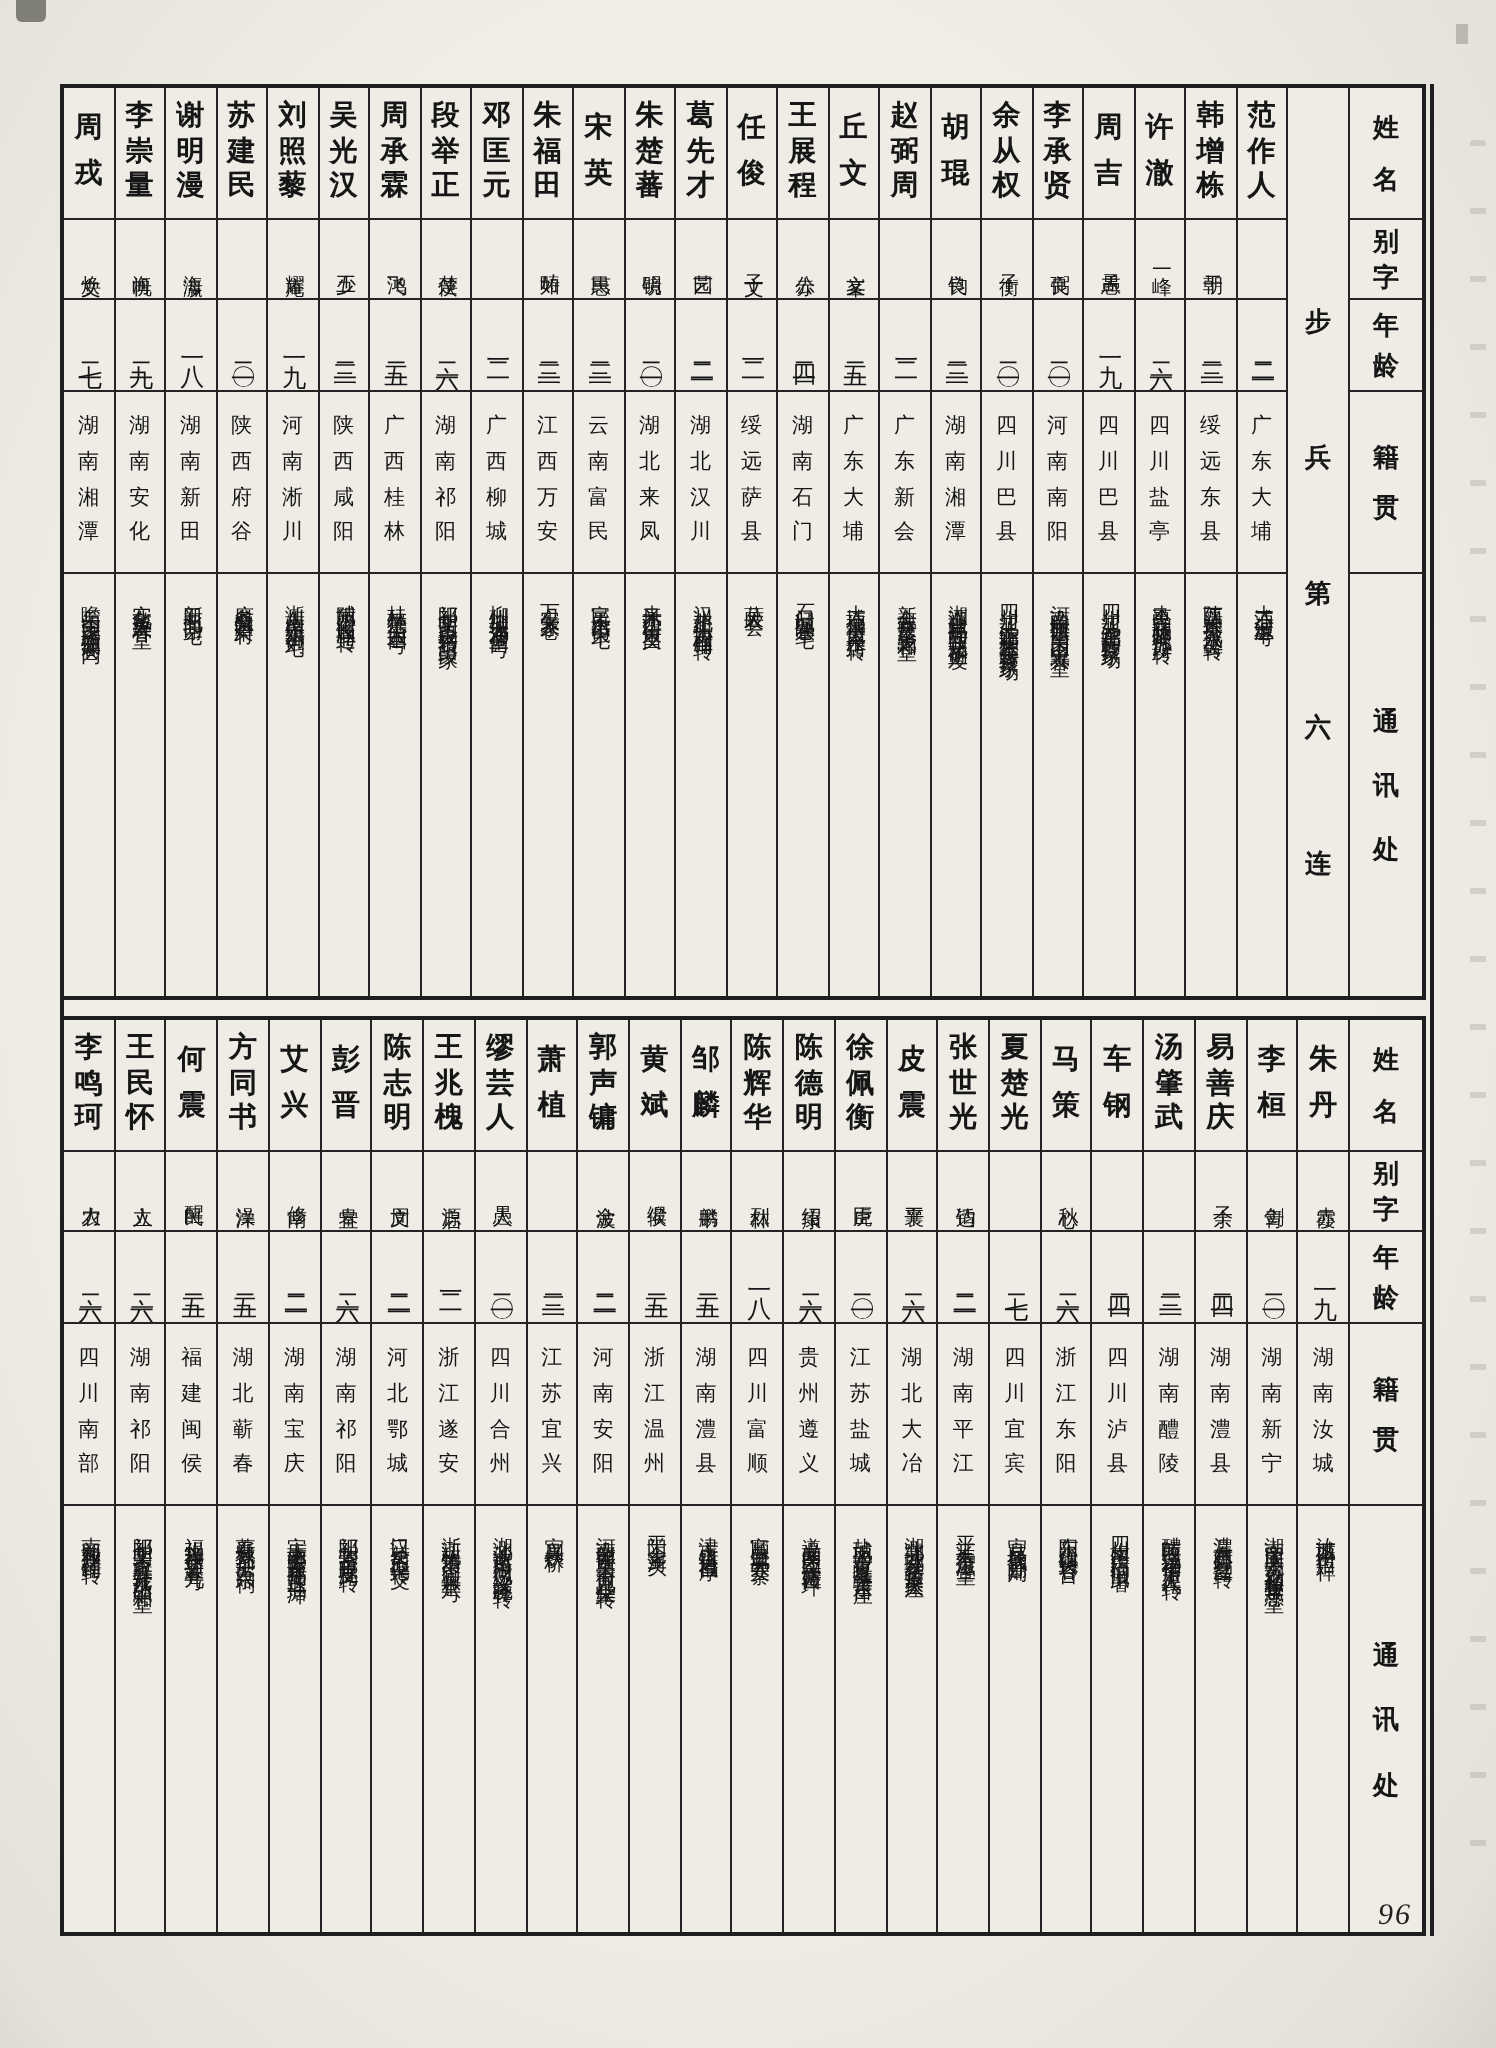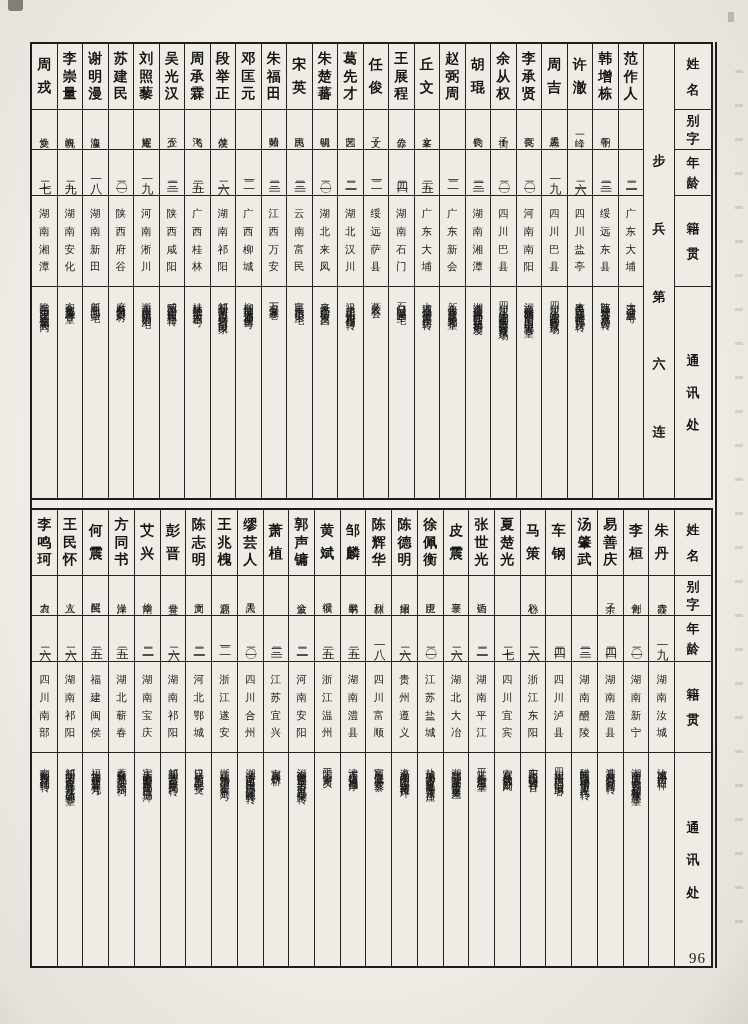--- a/index.html
+++ b/index.html
@@ -65,21 +65,21 @@
 
   .name-cell{font-size:14px;font-weight:bold;padding:5px 0;}
   .zi-cell .v{font-size:10px;letter-spacing:1px;}
   .age-cell .v{font-size:12px;letter-spacing:1px;}
   .native-cell{font-size:10.5px;padding:6px 0;}
   .contact-cell{justify-content:center;align-items:flex-start;padding-top:7px;padding-bottom:5px;}
   .contact-cell .v{font-size:10px;letter-spacing:2px;max-height:calc(100% - 4px);}
 
   .page-number{
     position:absolute;top:950px;right:42px;
-    font-size:15px;letter-spacing:1px;color:#20201e;
+    font-size:15px;letter-spacing:1px;color:#20201e;font-style:italic;
   }
   .binding-marks{
     position:absolute;right:5px;top:70px;bottom:80px;width:8px;
     background:repeating-linear-gradient(to bottom, rgba(100,98,92,.38) 0 3px, rgba(0,0,0,0) 3px 34px);
     opacity:.5;border-radius:2px;
   }
   .speck-tl{
     position:absolute;left:8px;top:0;width:15px;height:11px;
     background:#4a4842;opacity:.65;border-radius:0 0 3px 3px;
   }

